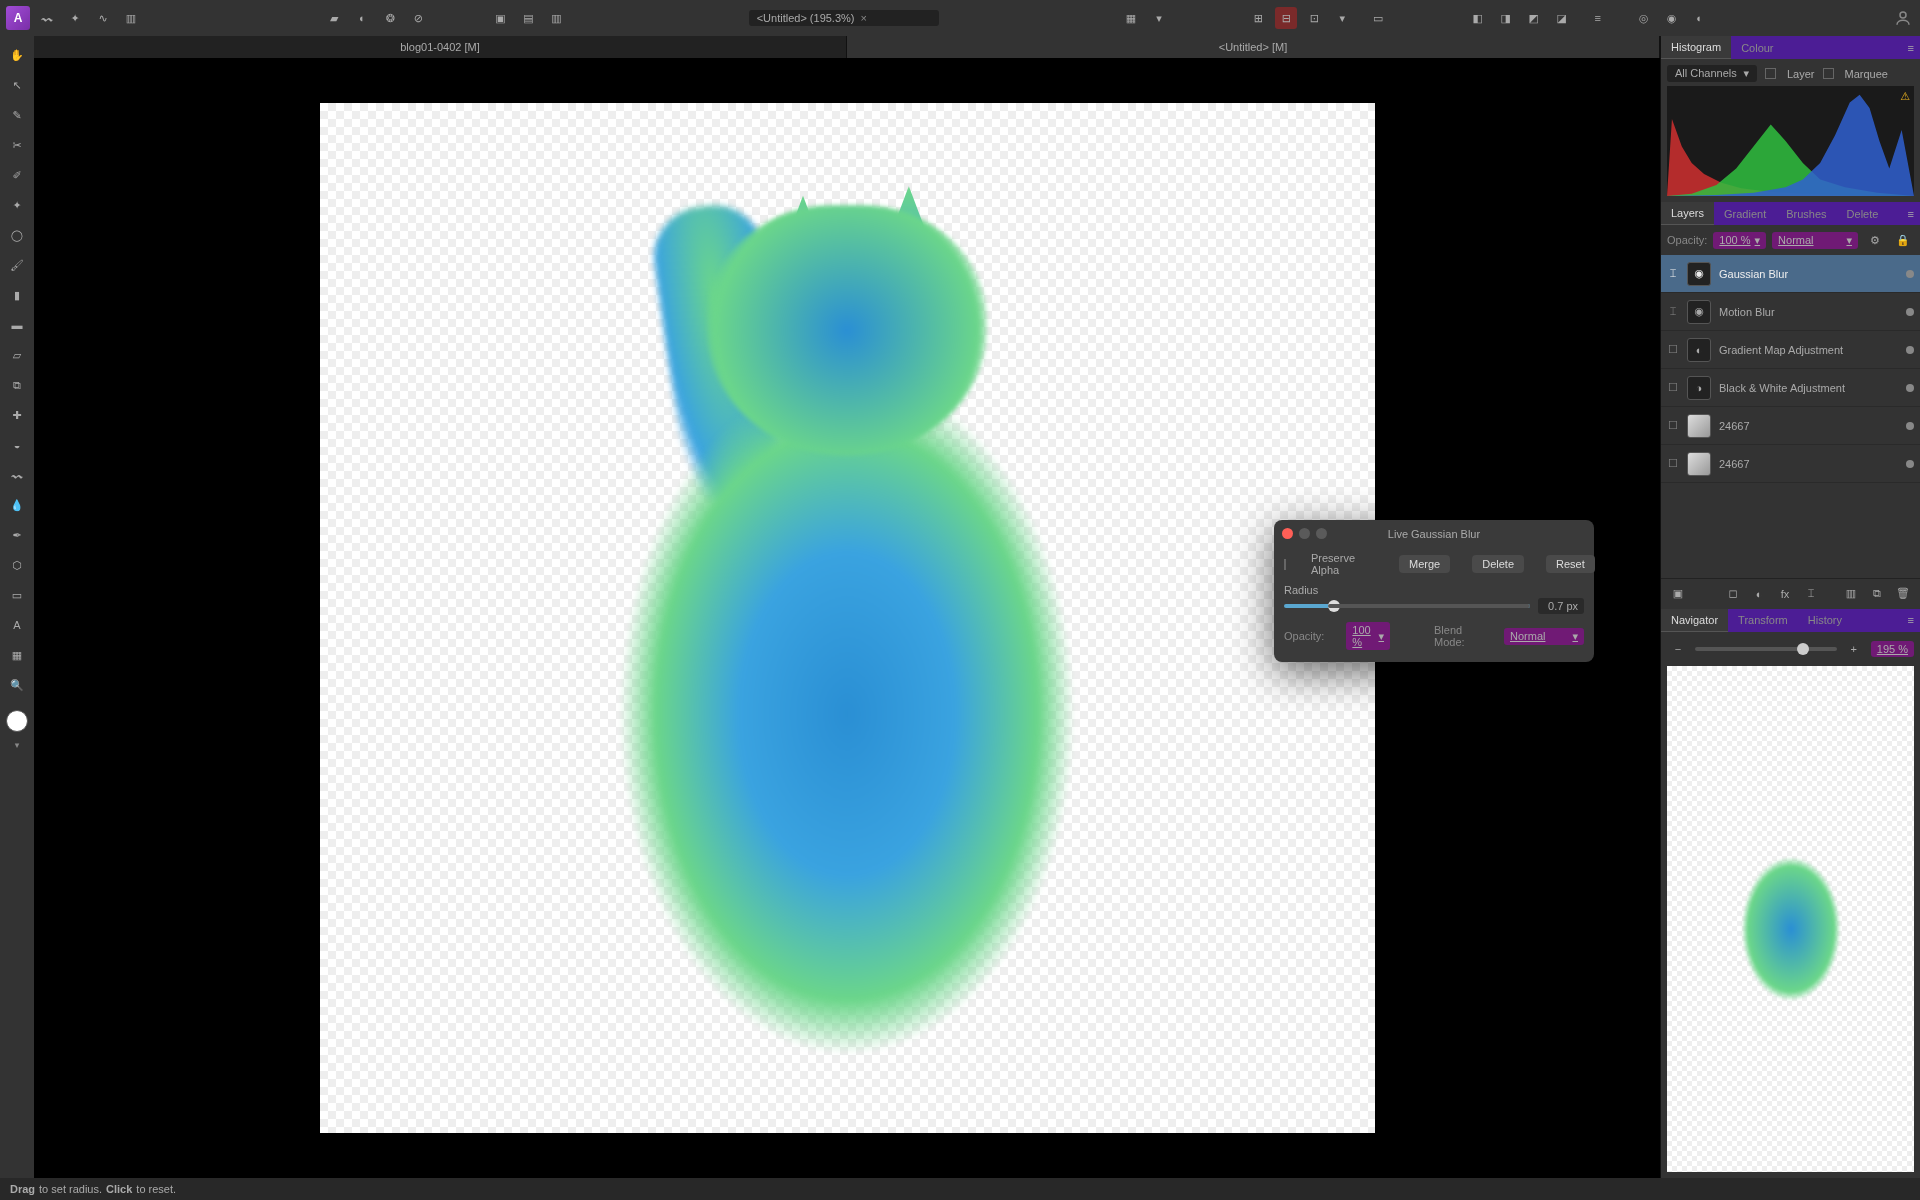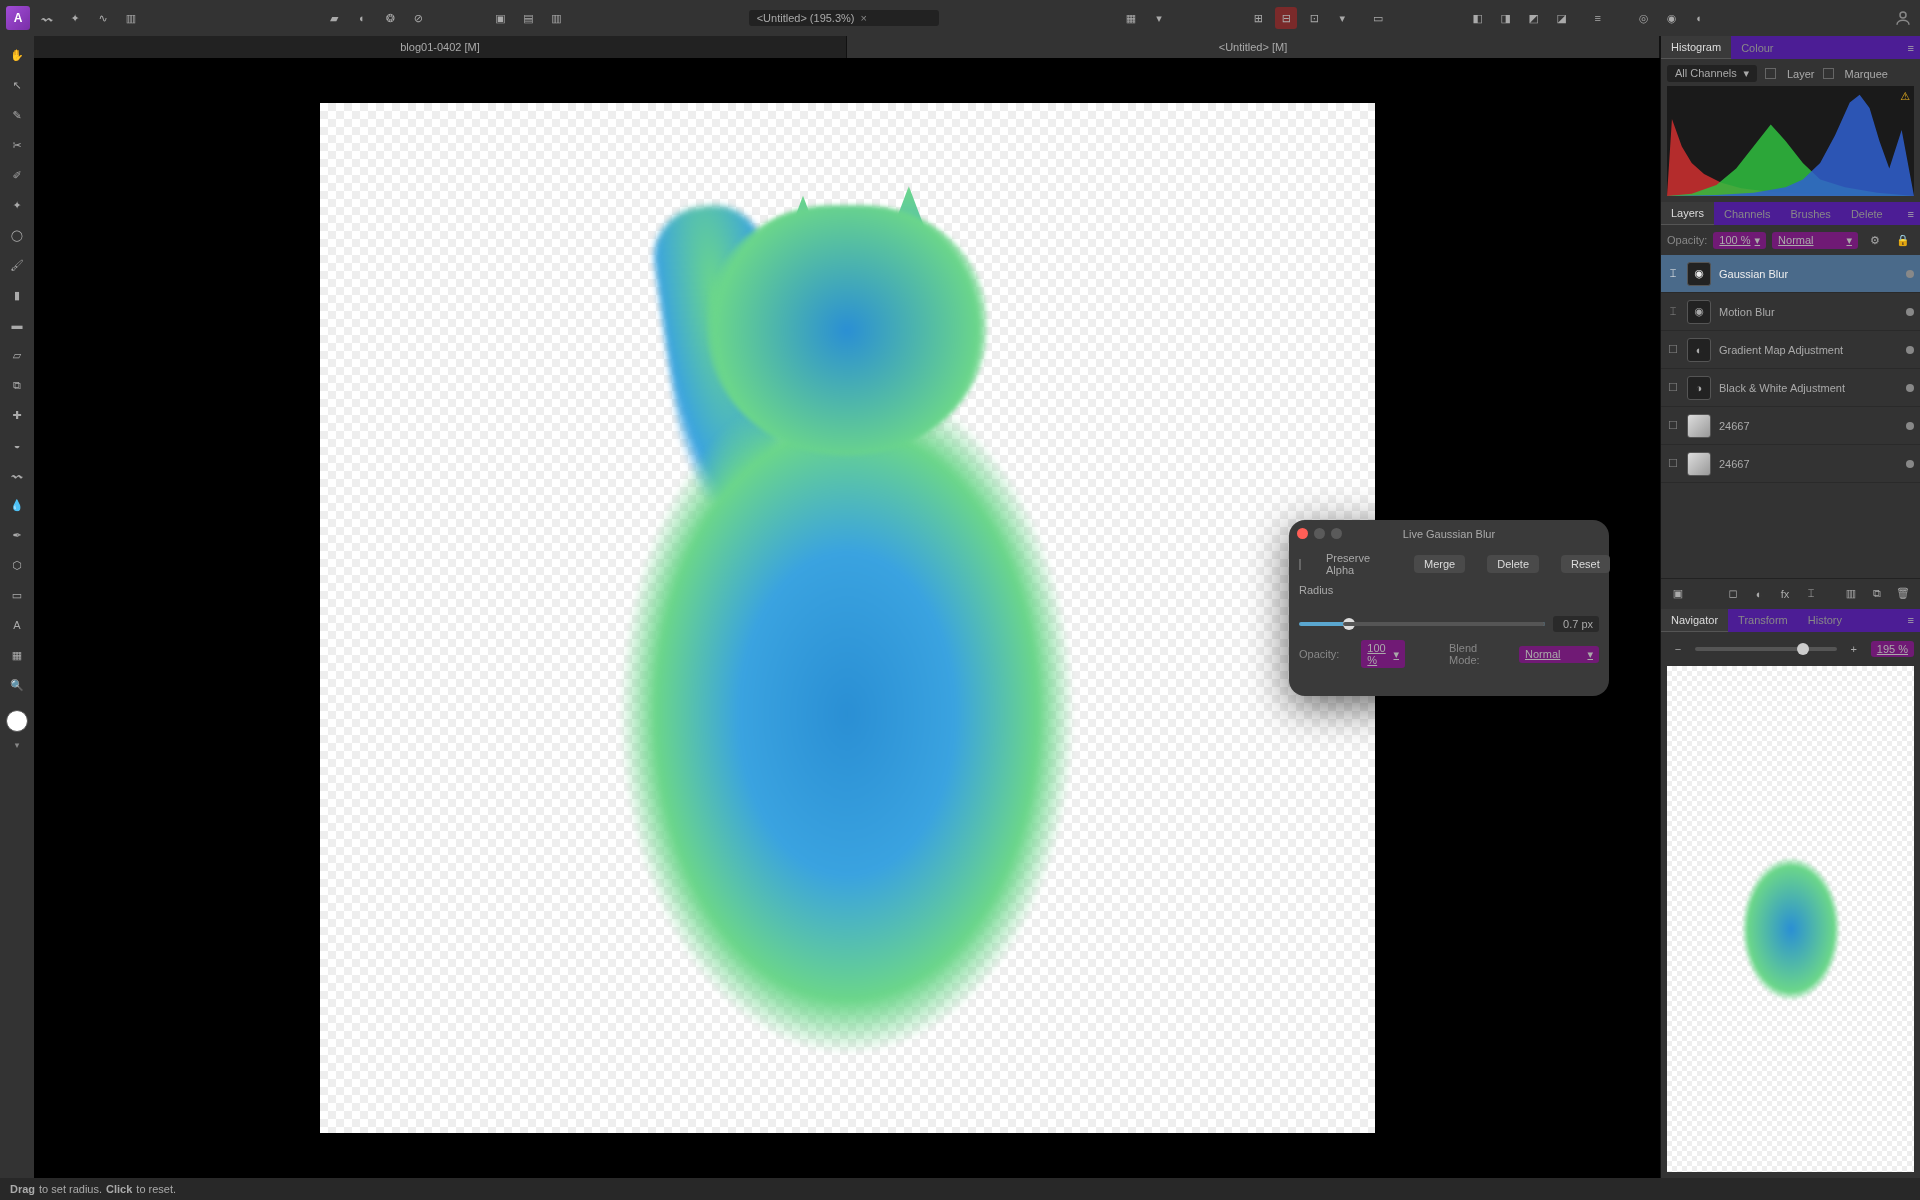--- a/index.html
+++ b/index.html
@@ -51,21 +51,21 @@
 .layer-dot { width:8px;height:8px;border-radius:50%;background:#888; margin-left:auto;}
 .layer-footer { display:flex; padding:4px 6px; gap:4px; border-top:1px solid #222;}
 .layer-footer .spacer{flex:1;}
 .nav-body { padding:6px; display:flex;flex-direction:column;gap:6px; flex:1;}
 .nav-slider-row { display:flex; align-items:center; gap:6px;}
 .nav-slider { flex:1; height:4px; background:#555; position:relative; border-radius:2px;}
 .nav-slider .thumb { position:absolute; top:-4px; width:12px;height:12px;background:#ccc;border-radius:50%;}
 .nav-preview { flex:1; background-image: linear-gradient(45deg,#eee 25%,transparent 25%,transparent 75%,#eee 75%),linear-gradient(45deg,#eee 25%,transparent 25%,transparent 75%,#eee 75%); background-size:10px 10px; background-position:0 0,5px 5px; background-color:#fff; position:relative; min-height:240px;}
 .nav-cat { position:absolute; left:50%; top:50%; transform:translate(-50%,-50%); width:120px;height:200px; background: radial-gradient(ellipse 55% 48% at 50% 55%, #2a8fd4, #6bd68a 65%, transparent 75%); filter:blur(1px);}
 
-.dialog { position:absolute; left:1240px; top:462px; width:320px; background:#3a3a3a; border-radius:16px; box-shadow:0 10px 40px rgba(0,0,0,0.6); padding-bottom:24px;margin-left:15px;}
+.dialog { position:absolute; left:1240px; top:462px; width:320px; background:#3a3a3a; border-radius:8px; box-shadow:0 10px 40px rgba(0,0,0,0.6); padding-bottom:8px;}
 .dlg-title { height:28px; display:flex;align-items:center;justify-content:center; position:relative; font-size:12px; color:#ccc;}
 .traffic { position:absolute; left:8px; top:8px; display:flex; gap:6px;}
 .traffic span{width:11px;height:11px;border-radius:50%;}
 .tr-r{background:#ff5f57;} .tr-y{background:#5a5a5a;} .tr-g{background:#5a5a5a;}
 .dlg-row { display:flex; align-items:center; padding:4px 10px; gap:22px;}
 .dlg-btn { background:#4a4a4a; padding:3px 10px; border-radius:4px; cursor:pointer; color:#ddd;}
 .dlg-slider { flex:1; height:4px; background:#5aa7d0; border-radius:2px; position:relative; margin:6px 0;}
 .dlg-slider::after{content:'';position:absolute;left:18%;right:0;top:0;bottom:0;background:#555;border-radius:2px;}
 .dlg-thumb { position:absolute; left:18%; top:-4px; width:12px;height:12px;background:#ddd;border-radius:50%;}
 .dlg-val { background:#2a2a2a; padding:2px 6px; border-radius:3px; min-width:46px; text-align:right;}
@@ -198,21 +198,21 @@
           <span>Live Gaussian Blur</span>
         </div>
         <div class="dlg-row">
           <span class="chk"></span>
           <span>Preserve Alpha</span>
           <div style="flex:1"></div>
           <div class="dlg-btn">Merge</div>
           <div class="dlg-btn">Delete</div>
           <div class="dlg-btn">Reset</div>
         </div>
-        <div class="dlg-row" style="flex-direction:column;align-items:stretch;gap:20px">
+        <div class="dlg-row" style="flex-direction:column;align-items:stretch;gap:2px">
           <span>Radius</span>
           <div style="display:flex;align-items:center;gap:8px">
             <div class="dlg-slider">
                 <div class="dlg-thumb"></div>
               </div>
             <div class="dlg-val">0.7 px</div>
           </div>
         </div>
         <div class="dlg-row">
           <span class="field-label">Opacity:</span>
@@ -257,21 +257,21 @@
             <polygon fill="#3060d0" opacity="0.85" points="0,100 20,99 35,97 48,92 55,85 62,70 68,45 74,15 78,8 82,20 86,50 90,75 95,40 100,100"></polygon>
           </svg>
           <span style="position:absolute;right:4px;top:4px;color:#e8b020">⚠</span>
         </div>
       </div>
     </div>
 
     <div style="display:flex;flex-direction:column;flex:1;min-height:0">
       <div class="panel-tabs">
         <div class="panel-tab active">Layers</div>
-        <div class="panel-tab">Channels</div>
+        <div class="panel-tab">Gradient</div>
         <div class="panel-tab">Brushes</div>
         <div class="panel-tab">Delete</div>
         <div class="panel-menu">≡</div>
       </div>
       <div class="layers-ctrl">
         <span class="field-label">Opacity:</span>
         <div class="small-select">
             <span>100 %</span>
             <span>▾</span>
           </div>

